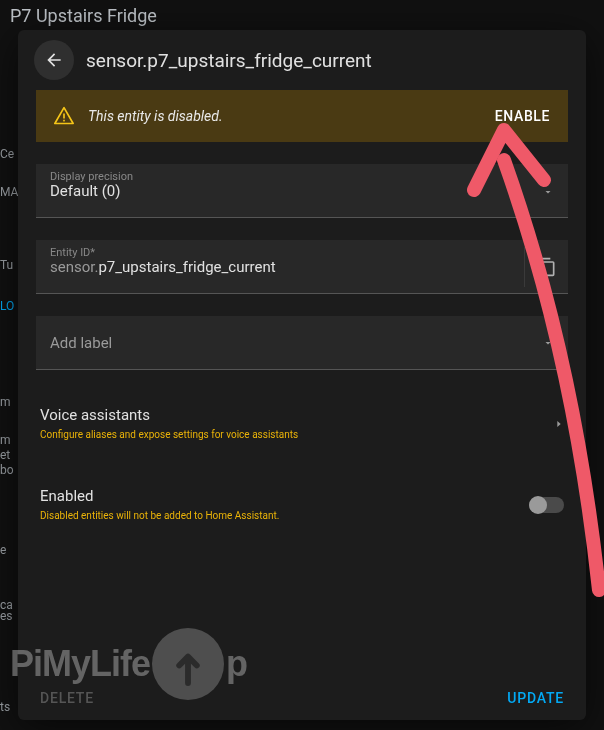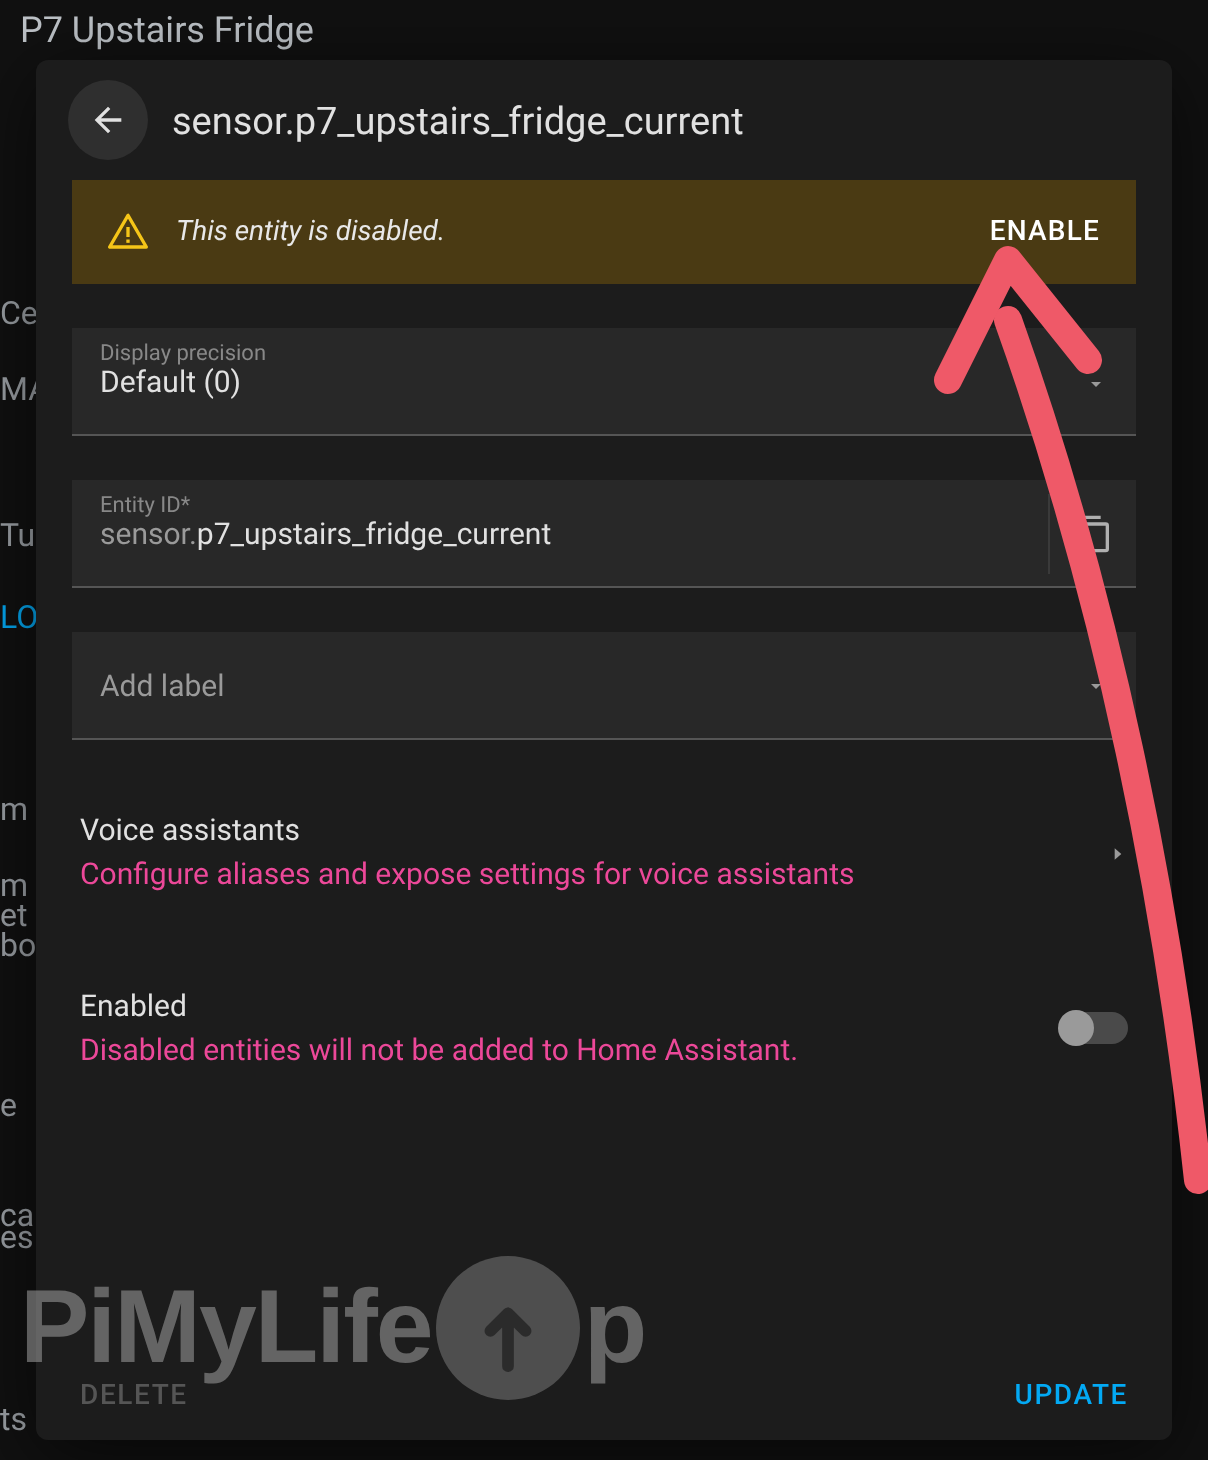--- a/index.html
+++ b/index.html
@@ -5,21 +5,21 @@
 * { margin: 0; padding: 0; box-sizing: border-box; }
 body {
   width: 604px; height: 730px;
   background: #111;
   font-family: Roboto, -apple-system, BlinkMacSystemFont, "Segoe UI", sans-serif;
   color: #e1e1e1;
   overflow: hidden;
   position: relative;
 }
 .bg-title { position: absolute; top: 5px; left: 10px; font-size: 18px; color: #bfc4c9; }
-.bg-left { position: absolute; left: 0; top: 0; width: 22px; height: 730px; color: #9ea3a8; font-size: 16px; }
+.bg-left { position: absolute; left: 0; top: 0; width: 22px; height: 730px; color: #9ea3a8; font-size: 12px; }
 .bg-left div { position: absolute; }
 
 .modal {
   position: absolute;
   left: 18px; right: 18px; top: 30px; bottom: 10px;
   background: #1c1c1c;
   border-radius: 6px;
   box-shadow: 0 8px 40px rgba(0,0,0,.6);
   display: flex; flex-direction: column;
   overflow: hidden;
@@ -75,21 +75,21 @@
 .field-entity { padding-right: 0; }
 
 .section-row {
   display: flex; align-items: center;
   padding: 14px 4px;
   gap: 3px;
   cursor: pointer;
 }
 .section-texts { flex: 1; }
 .section-title { font-size: 15px; color: #e1e1e1; margin-bottom: 4px; }
-.section-desc { font-size: 15px; color: #ec4899; line-height: 1.3; }
+.section-desc { font-size: 10px; color: #eab308; line-height: 1.3; }
 .chev-right { width: 10px; height: 16px; fill: #9a9a9a; }
 
 .toggle-row {
   display: flex; align-items: center;
   padding: 14px 4px;
   gap: 14px;
 }
 .switch {
   width: 34px; height: 16px; background: #4a4a4a;
   border-radius: 8px; position: relative; cursor: pointer;
@@ -119,21 +119,21 @@
   right: 0; top: 100px;
   width: 200px; height: 500px;
   pointer-events: none;
   z-index: 50;
 }
 
 
 .watermark {
   position: absolute;
   left: 10px; bottom: 30px;
-  font-size: 52px; font-weight: 700;
+  font-size: 36px; font-weight: 700;
   color: rgba(160,160,160,.55);
   letter-spacing: -1px;
   z-index: 60;
   display: flex; align-items: center;
   font-family: Arial, sans-serif;
 }
 .watermark-circle {
   width: 72px; height: 72px; border-radius: 50%;
   background: rgba(120,120,120,.55);
   display: inline-flex; align-items: center; justify-content: center;

